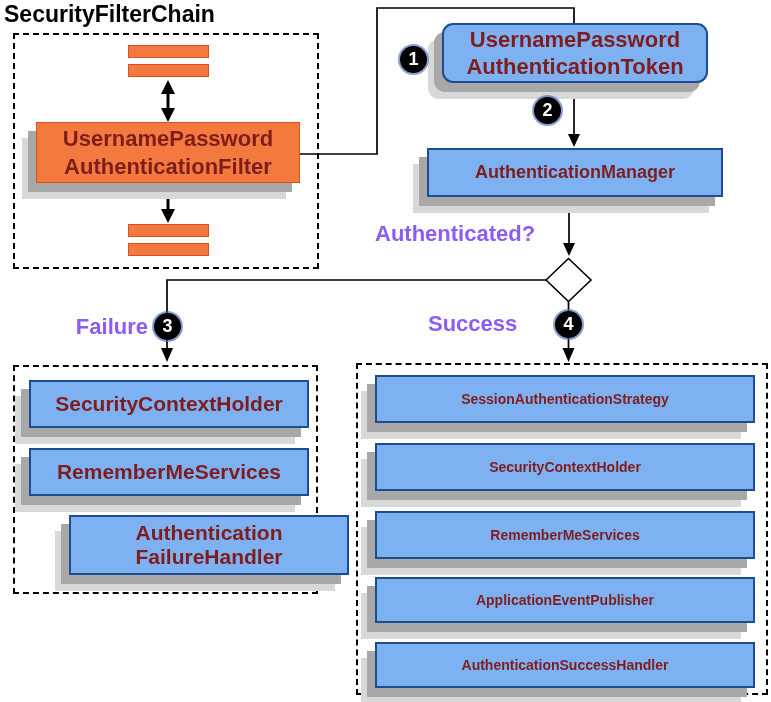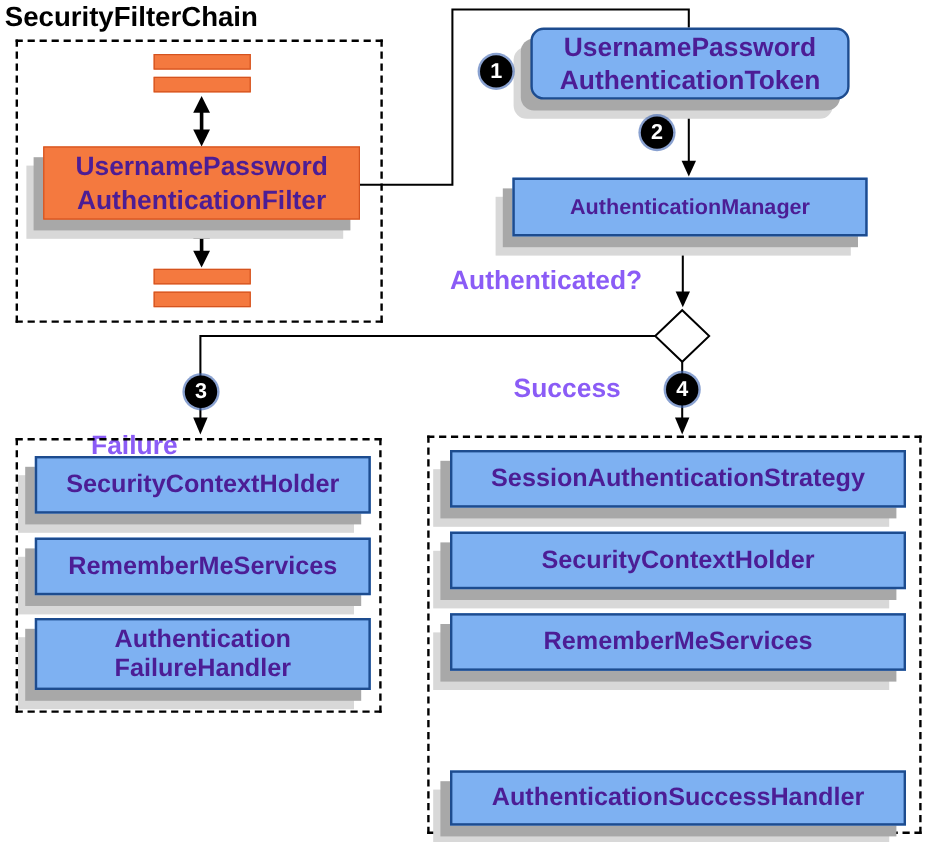--- a/index.html
+++ b/index.html
@@ -43,21 +43,21 @@
   .bar {
     left: 128px; width: 81px; height: 13px;
     background: var(--orange-fill);
     border: 1px solid var(--orange-border);
   }
   .bar1 { top: 45px; }  .bar2 { top: 64px; }
   .bar3 { top: 224px; } .bar4 { top: 243px; }
 
   .node {
     display: flex; align-items: center; justify-content: center;
-    text-align: center; font-weight: bold; color: #4c1d95;
+    text-align: center; font-weight: bold; color: #7f1d1d;
     white-space: pre-line;
     box-shadow: -8px 9px 0 var(--shadow-dark), -14px 16px 0 var(--shadow-light);
   }
   .orange-node {
     left: 36px; top: 122px; width: 264px; height: 61px;
     background: var(--orange-fill);
     border: 1px solid var(--orange-border);
     font-size: 22px; line-height: 1.23;
   }
   .blue-node {
@@ -66,30 +66,30 @@
   }
   .token-node {
     left: 442px; top: 23px; width: 266px; height: 60px;
     border-radius: 11px; font-size: 22px; line-height: 1.23;
   }
   .manager-node {
     left: 427px; top: 148px; width: 296px; height: 49px;
     font-size: 18px;
   }
   .list-node { left: 29px; width: 280px; height: 48px; font-size: 21px; line-height: 1.15; }
-  .f1 { top: 380px; } .f2 { top: 448px; } .f3 { top: 515px; height: 60px; }
-  .s-node { left: 375px; width: 380px; height: 48px; font-size: 21px; }
+  .f1 { top: 380px; } .f2 { top: 448px; } .f3 { top: 515px; height: 60px; margin-left: 40px; }
+  .s-node { left: 375px; width: 380px; height: 48px; font-size: 14px; }
   .s1 { top: 375px; } .s2 { top: 443px; } .s3 { top: 511px; }
   .s4 { top: 577px; height: 46px; } .s5 { top: 642px; height: 46px; }
 
   .flow-label {
     font-size: 22px; font-weight: bold; color: #8b5cf6;
   }
   .question-label { left: 375px; top: 221px; }
-  .failure-label  { left: 36px;  top: 314px; width: 112px; text-align: right; margin-top: 44px; }
+  .failure-label  { left: 36px;  top: 314px; width: 112px; text-align: right; }
   .success-label  { left: 428px; top: 311px; width: 116px; text-align: left; }
 
   .badge {
     width: 27px; height: 27px; border-radius: 50%;
     background: var(--badge-bg); color: var(--badge-text);
     display: flex; align-items: center; justify-content: center;
     font-size: 18px; font-weight: bold;
     box-shadow: 0 0 0 2px rgba(59, 98, 177, 0.6);
   }
   .badge1 { left: 400px; top: 46px; }
@@ -163,15 +163,16 @@
   <div class="abs z2 dashed-container failure-box"></div>
   <div class="abs z2 node blue-node list-node f1">SecurityContextHolder</div>
   <div class="abs z2 node blue-node list-node f2">RememberMeServices</div>
   <div class="abs z2 node blue-node list-node f3">Authentication
 FailureHandler</div>
 
   <div class="abs z2 dashed-container success-box"></div>
   <div class="abs z2 node blue-node s-node s1">SessionAuthenticationStrategy</div>
   <div class="abs z2 node blue-node s-node s2">SecurityContextHolder</div>
   <div class="abs z2 node blue-node s-node s3">RememberMeServices</div>
+  <div class="abs z2 node blue-node s-node s4">ApplicationEventPublisher</div>
   <div class="abs z2 node blue-node s-node s5">AuthenticationSuccessHandler</div>
 
 </div>
 
 </body></html>

